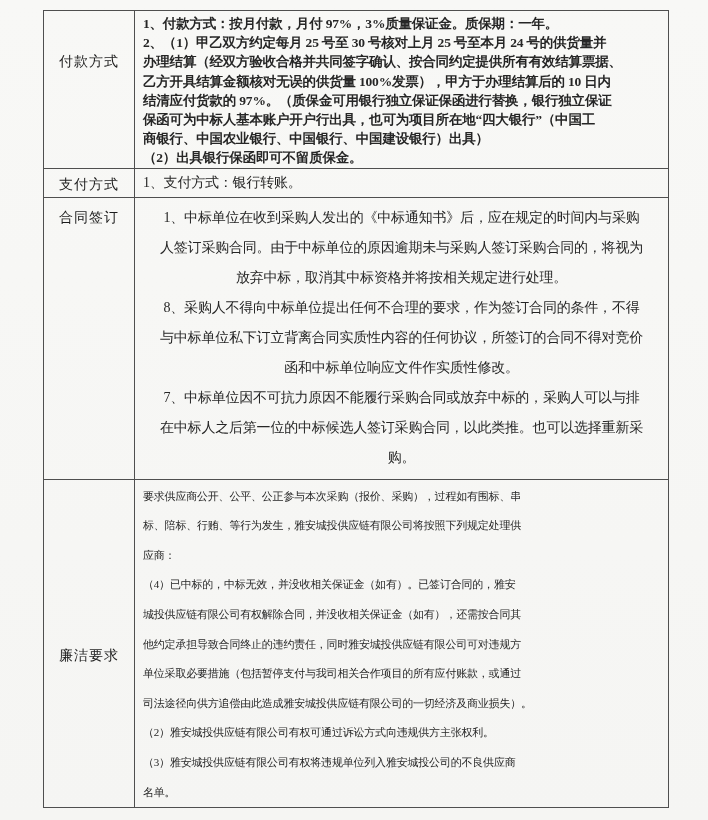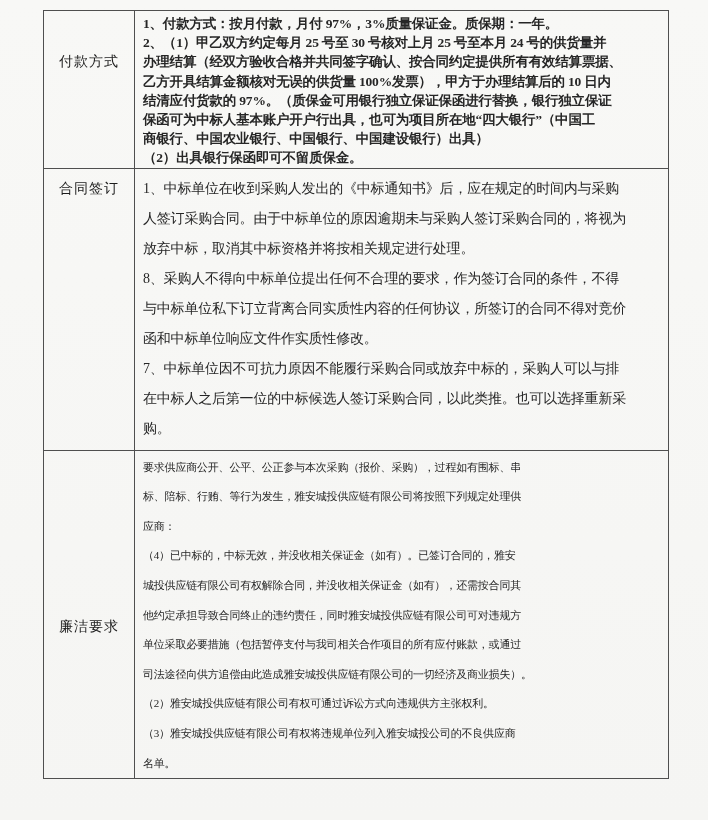--- a/index.html
+++ b/index.html
@@ -64,21 +64,21 @@
   
   tr.row-1 { height: 29px; }
   tr.row-1 td.label-cell { vertical-align: middle; }
   tr.row-1 td.label-cell .label { padding-top: 4px; }
   tr.row-1 td.content-cell { padding: 3px 8px 0 8px; }
   tr.row-1 .text-line { font-size: 14px; line-height: 21px; }
 
   
   tr.row-2 { height: 282px; }
   tr.row-2 td.label-cell .label { padding-top: 11px; }
-  tr.row-2 td.content-cell { padding: 5px 8px 0 8px; }
+  tr.row-2 td.content-cell { padding: 5px 8px 0 8px; text-align: center; }
   tr.row-2 .text-line { font-size: 14px; line-height: 30px; }
 
   
   tr.row-3 { height: 328px; }
   tr.row-3 td.label-cell { vertical-align: middle; text-align: center; }
   tr.row-3 td.label-cell .label { padding-top: 26px; }
   tr.row-3 td.content-cell { padding: 2px 8px 0 8px; }
   tr.row-3 .text-line { font-size: 11px; line-height: 29.6px; }
 </style>
 </head>
@@ -93,20 +93,28 @@
           </td>
           <td class="content-cell">
             <div class="text-line">1、付款方式：按月付款，月付 97%，3%质量保证金。质保期：一年。</div>
             <div class="text-line">2、（1）甲乙双方约定每月 25 号至 30 号核对上月 25 号至本月 24 号的供货量并</div>
             <div class="text-line">办理结算（经双方验收合格并共同签字确认、按合同约定提供所有有效结算票据、</div>
             <div class="text-line">乙方开具结算金额核对无误的供货量 100%发票），甲方于办理结算后的 10 日内</div>
             <div class="text-line">结清应付货款的 97%。（质保金可用银行独立保证保函进行替换，银行独立保证</div>
             <div class="text-line">保函可为中标人基本账户开户行出具，也可为项目所在地“四大银行”（中国工</div>
             <div class="text-line">商银行、中国农业银行、中国银行、中国建设银行）出具）</div>
             <div class="text-line">（2）出具银行保函即可不留质保金。</div>
+          </td>
+        </tr>
+        <tr class="row-1">
+          <td class="label-cell">
+            <span class="label">支付方式</span>
+          </td>
+          <td class="content-cell">
+            <div class="text-line">1、支付方式：银行转账。</div>
           </td>
         </tr>
         <tr class="row-2">
           <td class="label-cell">
             <span class="label">合同签订</span>
           </td>
           <td class="content-cell">
             <div class="text-line">1、中标单位在收到采购人发出的《中标通知书》后，应在规定的时间内与采购</div>
             <div class="text-line">人签订采购合同。由于中标单位的原因逾期未与采购人签订采购合同的，将视为</div>
             <div class="text-line">放弃中标，取消其中标资格并将按相关规定进行处理。</div>

